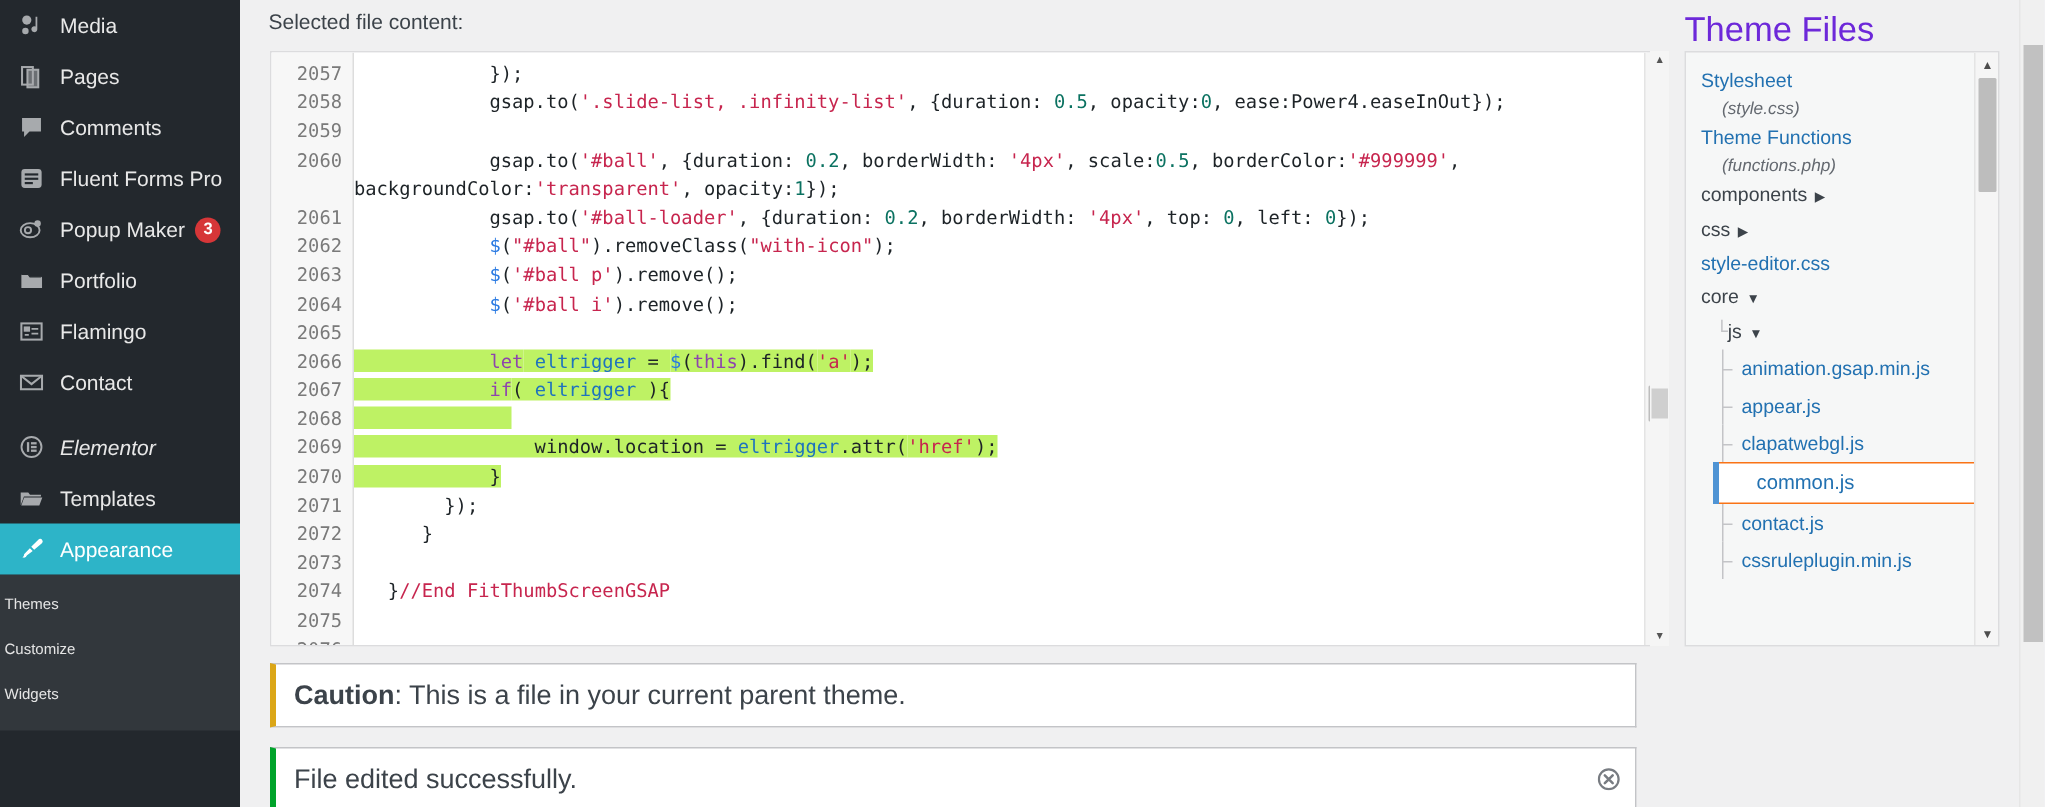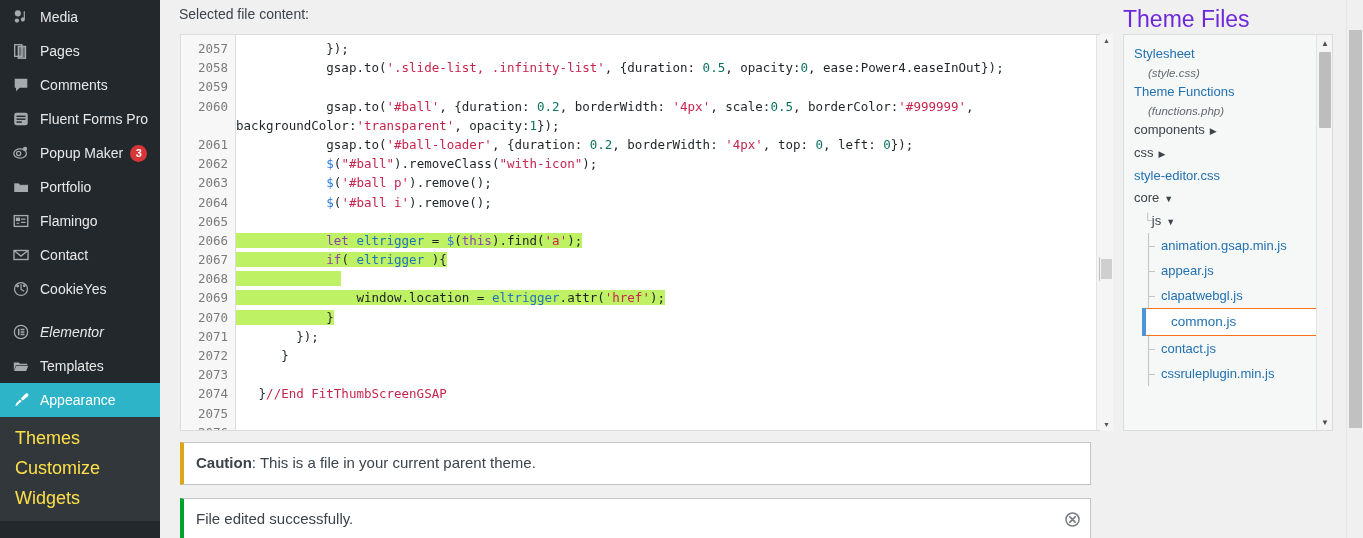--- a/index.html
+++ b/index.html
@@ -68,23 +68,23 @@
     border-radius: 10px;
     text-align:center;
     font-weight: 600;
   }
   #submenu {
     background: #32373c;
     padding: 6px 0 8px 0;
   }
   .submenu-item {
     display:block;
-    padding: 6px 0 6px 15px;
-    font-size: 18px;
-    color: #fde047;
+    padding: 6px 0 6px 3px;
+    font-size: 10px;
+    color: #e5e5e5;
     line-height: 18px;
     cursor: pointer;
     white-space: nowrap;
   }
 
   
   #content {
     position: absolute; left: 160px; top: 0;
     width: 1203px; height: 538px;
     background: #f0f0f1;
@@ -181,21 +181,21 @@
   #notice-caution {
     top: 442px; height: 43px;
     border-left-color:#dba617;
   }
   #notice-success {
     top: 498px; height: 43px;
     border-left-color:#00a32a;
   }
   .notice p {
     margin:0; padding: 0 12px;
-    font-size: 15px; color:#3c434a;
+    font-size: 18px; color:#3c434a;
     line-height: 1.5;
   }
   .notice p b { font-weight: 700; }
   .dismiss {
     position:absolute; right: 8px; top: 50%;
     margin-top: -10px;
     width: 20px; height:20px;
     display:flex; align-items:center; justify-content:center;
     color:#787c82;
     cursor:pointer;
@@ -376,31 +376,20 @@
           <span class="mi-label">Flamingo</span>
         </div>
         <div class="menu-item">
           <span class="mi-icon">
             <svg width="18" height="18" viewBox="0 0 20 20" fill="none" stroke="currentColor" stroke-width="1.5">
               <rect x="2.2" y="5" width="15.6" height="10"></rect>
               <path d="M2.2 5 10 11.2 17.8 5"></path>
             </svg>
           </span>
           <span class="mi-label">Contact</span>
-        </div>
-        <div class="menu-item">
-          <span class="mi-icon">
-            <svg width="18" height="18" viewBox="0 0 20 20" fill="none" stroke="currentColor" stroke-width="1.4">
-              <circle cx="10" cy="10" r="7.2"></circle>
-              <path d="M10 5.2v5l3 2" stroke-linecap="round"></path>
-              <circle cx="6.2" cy="6.6" r="0.9" fill="currentColor"></circle>
-              <circle cx="13.6" cy="6.3" r="0.8" fill="currentColor"></circle>
-            </svg>
-          </span>
-          <span class="mi-label">CookieYes</span>
         </div>
         <div class="menu-item sep-before">
           <span class="mi-icon">
             <svg width="18" height="18" viewBox="0 0 20 20" fill="none" stroke="currentColor" stroke-width="1.4">
               <circle cx="10" cy="10" r="7.4"></circle>
               <rect x="6.6" y="6.4" width="1.7" height="7.2" fill="currentColor" stroke="none"></rect>
               <rect x="9.6" y="6.4" width="4.2" height="1.7" fill="currentColor" stroke="none"></rect>
               <rect x="9.6" y="9.2" width="4.2" height="1.7" fill="currentColor" stroke="none"></rect>
               <rect x="9.6" y="11.9" width="4.2" height="1.7" fill="currentColor" stroke="none"></rect>
             </svg>

